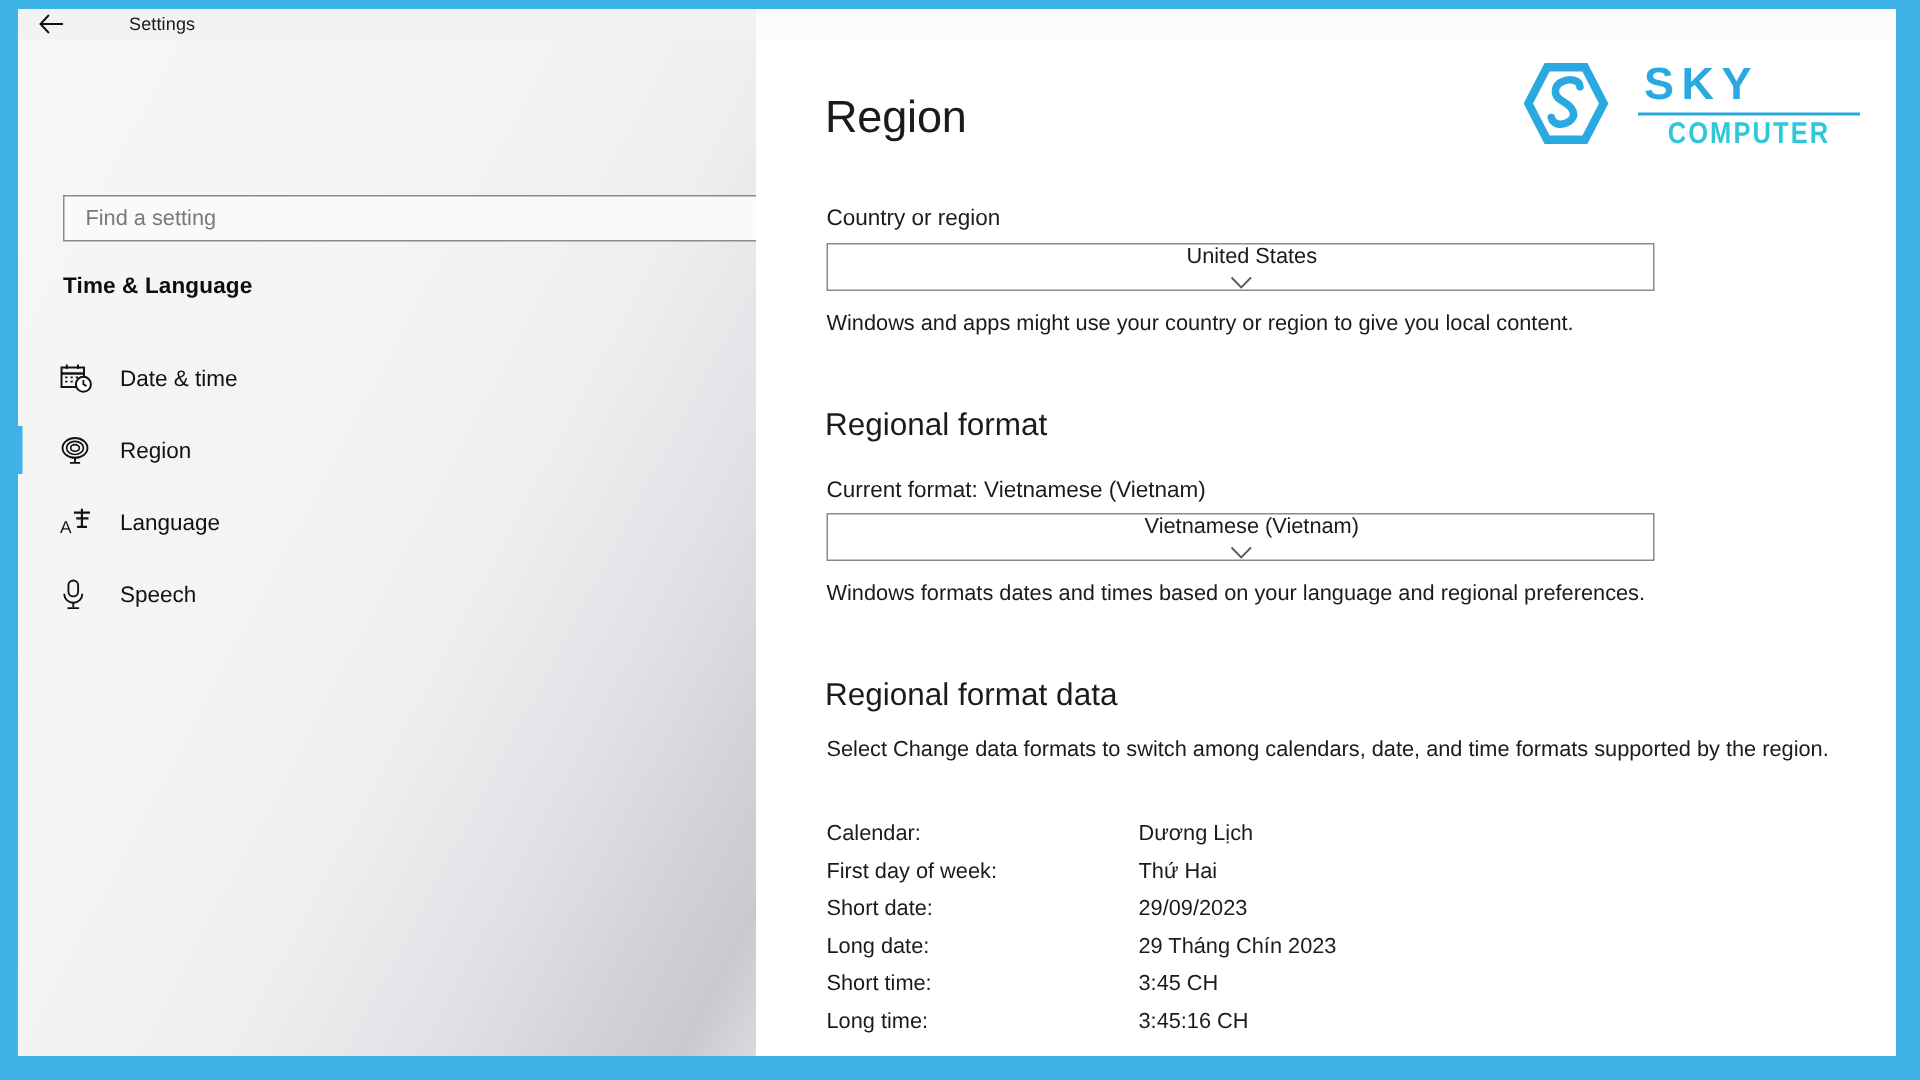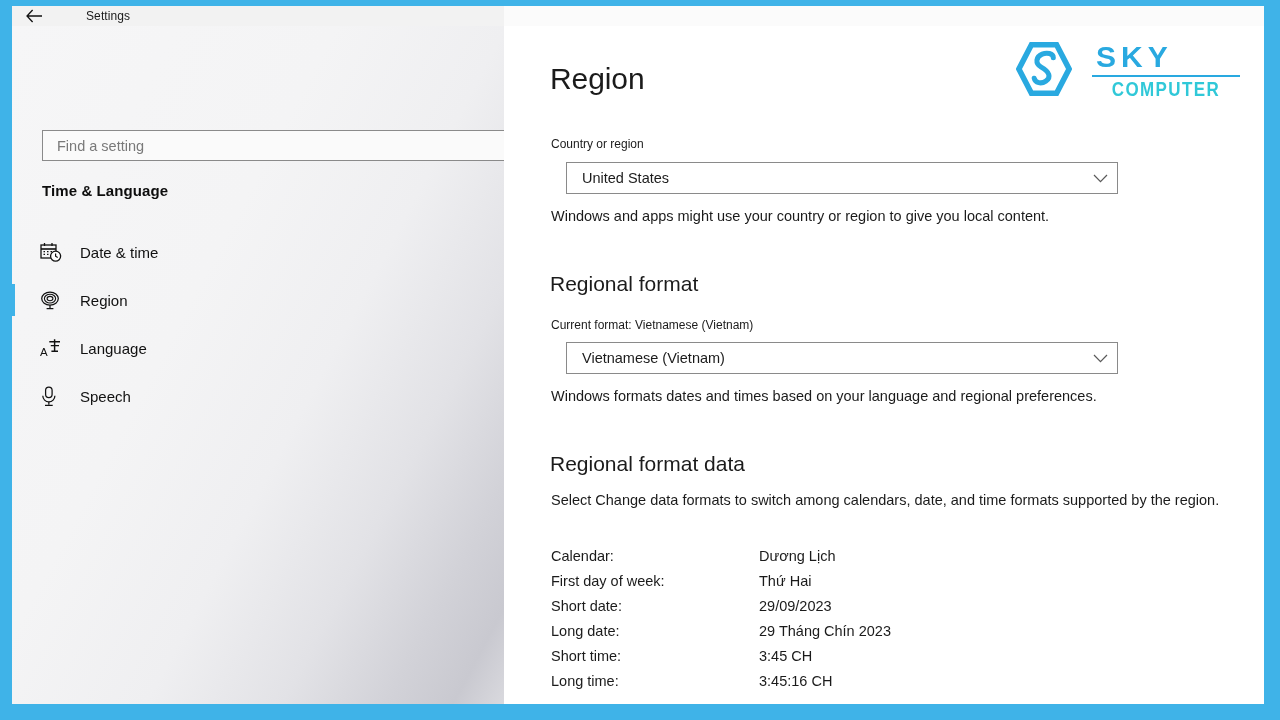--- a/index.html
+++ b/index.html
@@ -226,32 +226,33 @@
     left: 46px; top: 36px;
     font-size: 30px;
     font-weight: normal;
     color: #1b1b1b;
     letter-spacing: -.1px;
   }
 
   .field-label {
     position: absolute;
     left: 47px;
-    font-size: 12px;
+    font-size: 15px;
     color: #1b1b1b;
   }
 
   .combo {
     position: absolute;
-    left: 62px;
+    left: 47px;
     width: 552px; height: 32px;
     background: #FFFFFF;
     border: 1px solid #8A8A8A;
     display: flex; align-items: center;
     cursor: pointer;
+    flex-direction: column;
   }
   .combo-value {
     font-size: 14.5px;
     color: #1b1b1b;
     margin-left: 15px;
     flex: 1;
   }
   .combo-chevron {
     width: 34px;
     display: flex; align-items: center; justify-content: center;

